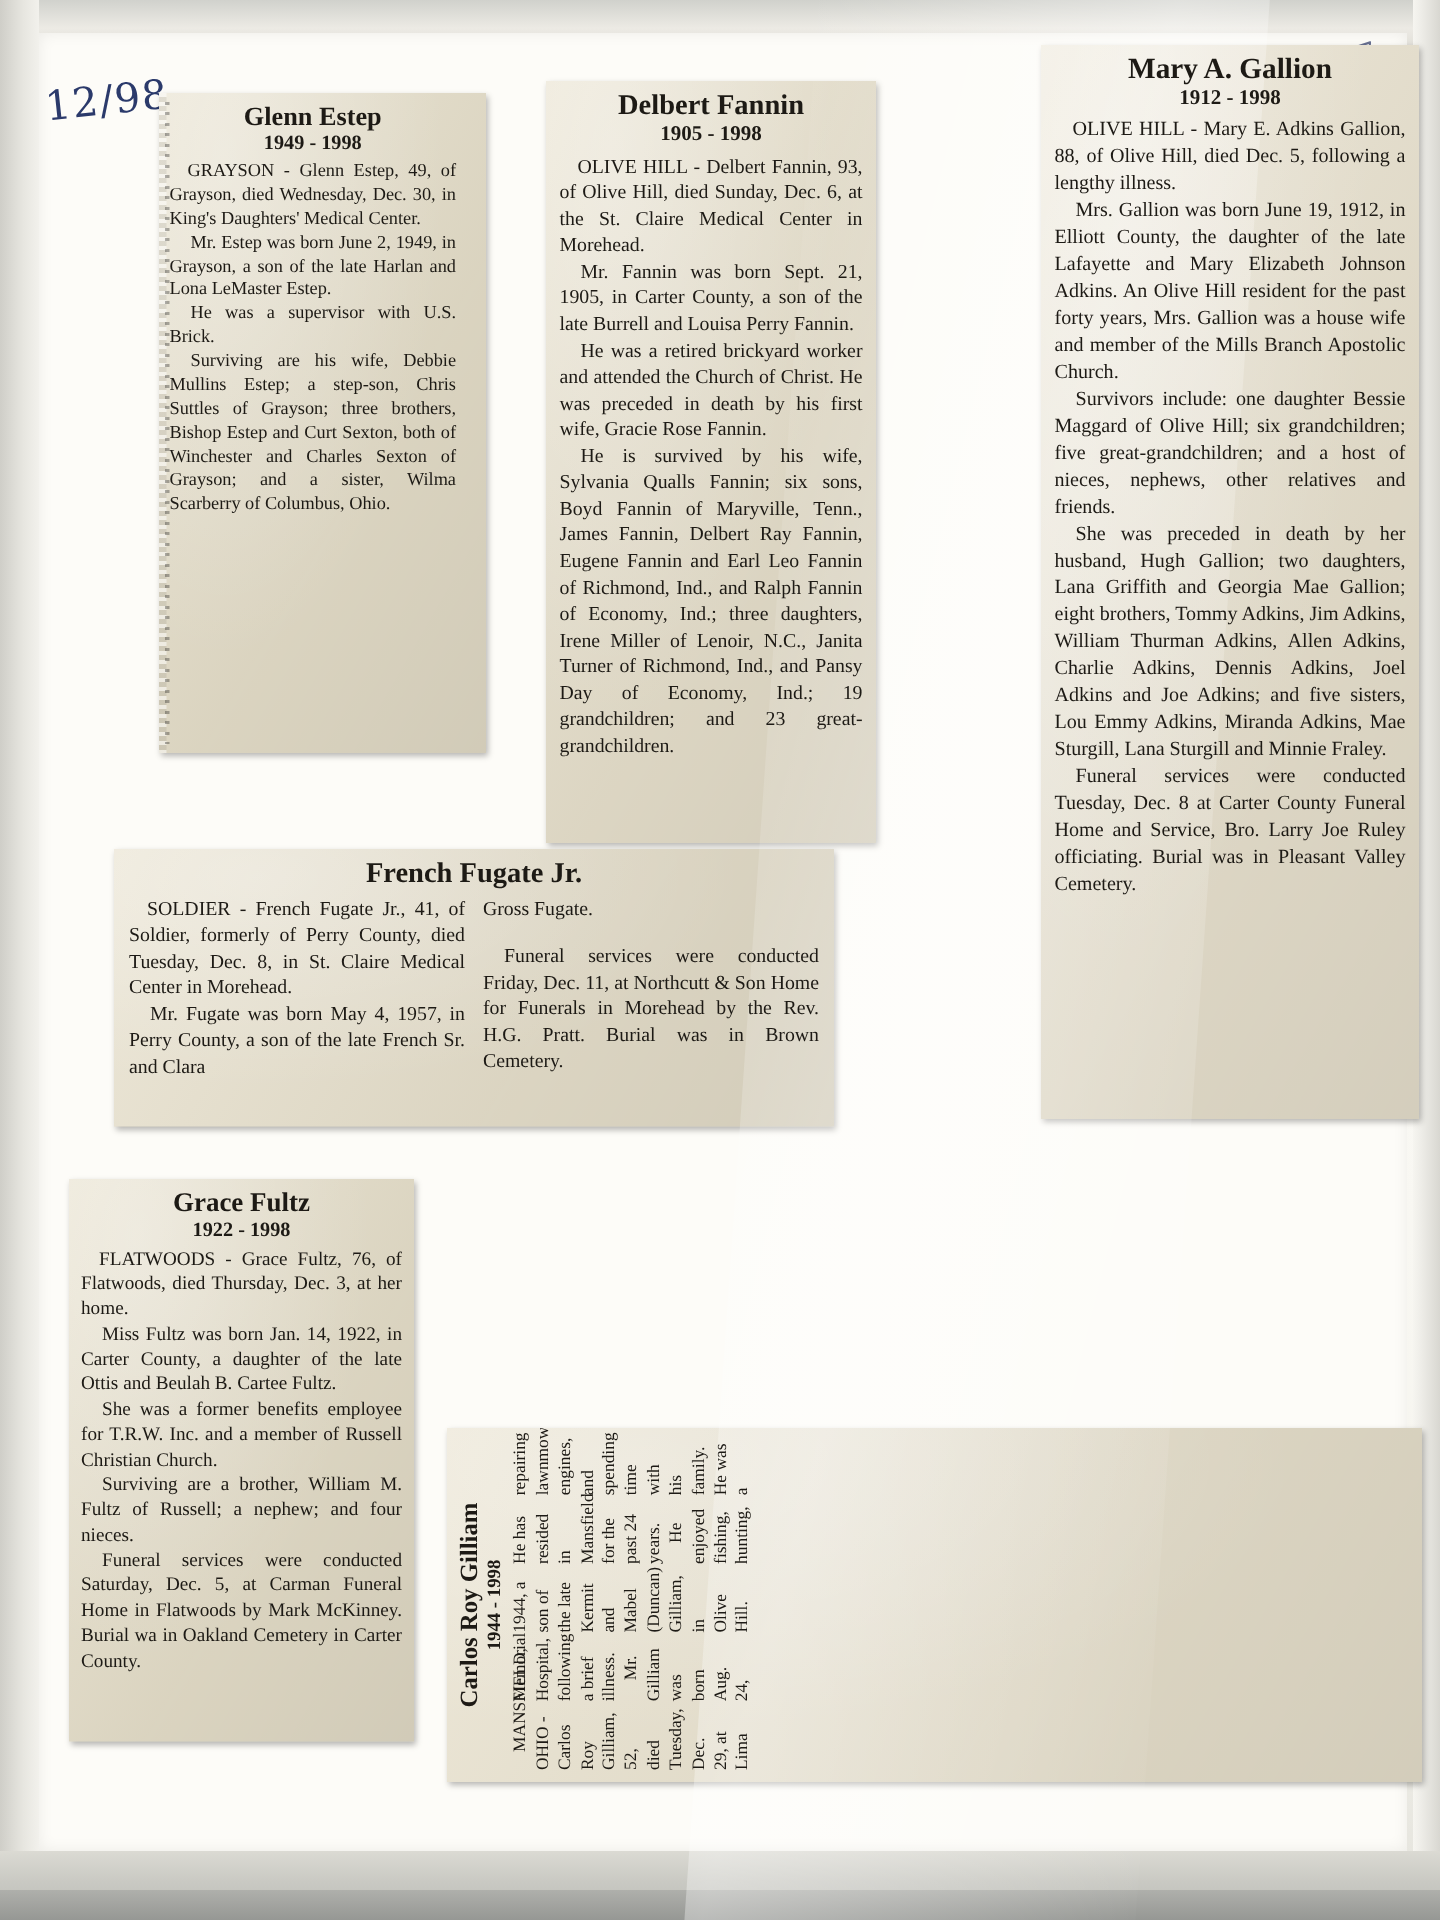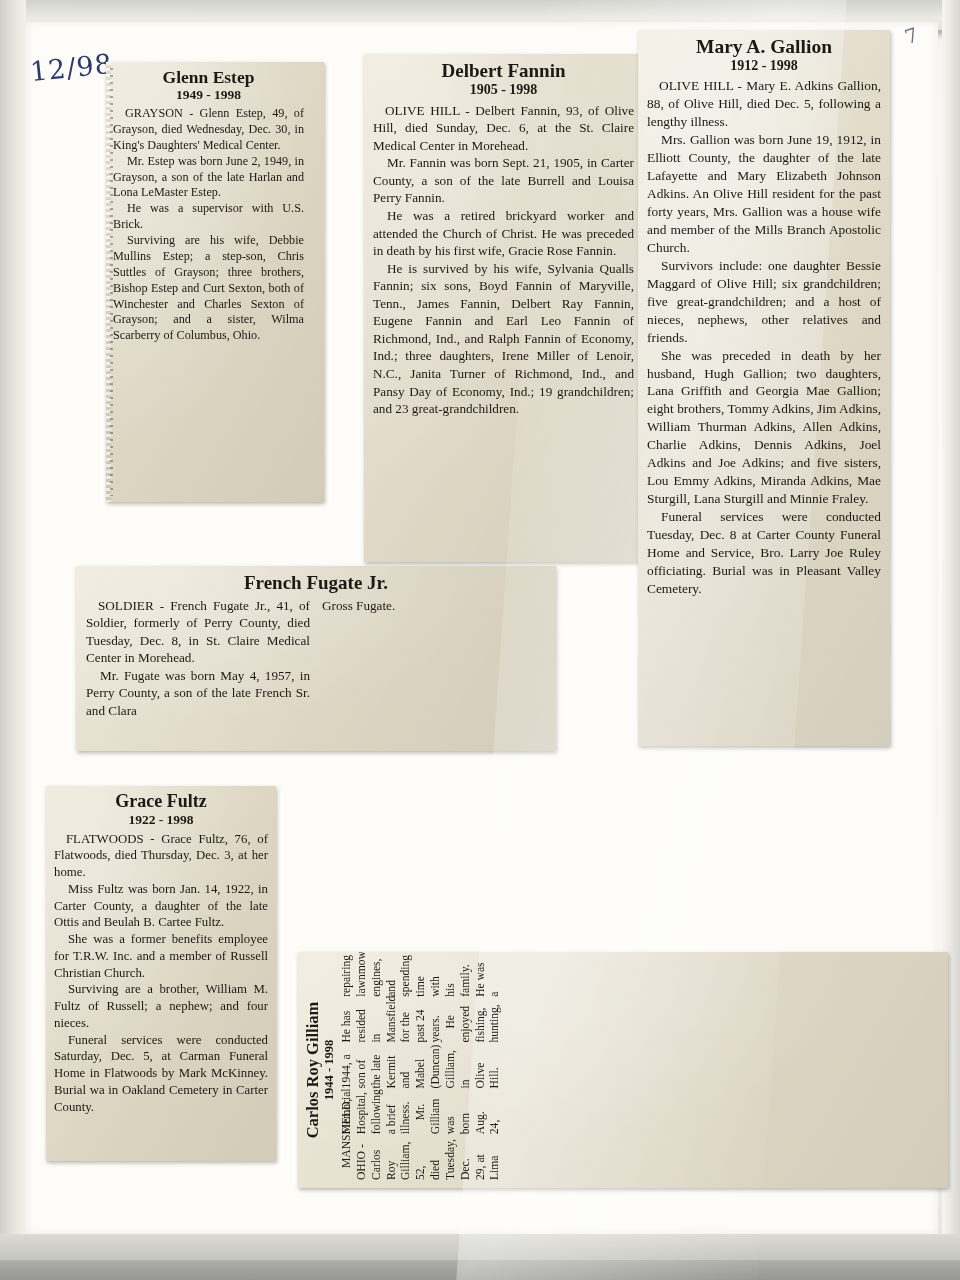--- a/index.html
+++ b/index.html
@@ -144,30 +144,30 @@
   #clip-estep {
     left: 106px; top: 62px; width: 218px; height: 440px;
     padding: 6px 20px 8px 7px;
     background: #e6dfca;
   }
   #clip-estep .headline { font-size: 17.5px; }
   #clip-estep .dates { font-size: 13.5px; }
   #clip-estep .body { font-size: 12.2px; line-height: 1.30; margin-top: 3px; }
 
   #clip-fannin {
-    left: 364px; top: 54px; width: 279px; height: 508px;
+    left: 364px; top: 54px; width: 220px; height: 508px;
     padding: 7px 9px 8px 9px;
     background: #e8e1cd;
   }
   #clip-fannin .headline { font-size: 19px; }
   #clip-fannin .dates { font-size: 14px; }
   #clip-fannin .body { font-size: 13.2px; line-height: 1.33; margin-top: 4px; }
 
   #clip-gallion {
-    left: 638px; top: 30px; width: 252px; height: 716px;
+    left: 694px; top: 30px; width: 252px; height: 716px;
     padding: 7px 9px 8px 9px;
     background: #e9e2cf;
   }
   #clip-gallion .headline { font-size: 19.5px; }
   #clip-gallion .dates { font-size: 14px; }
   #clip-gallion .body { font-size: 13.4px; line-height: 1.34; margin-top: 3px; }
 
   #clip-fugate {
     left: 76px; top: 566px; width: 480px; height: 185px;
     padding: 7px 10px 8px 10px;
@@ -295,20 +295,21 @@
   <div class="clip" id="clip-fugate">
     <div class="inner">
       <div class="headline">French Fugate Jr.</div>
       <div class="body cols2">
         <div>
           <p class="lead">SOLDIER - French Fugate Jr., 41, of Soldier, formerly of Perry County, died Tuesday, Dec. 8, in St. Claire Medical Center in Morehead.</p>
           <p>Mr. Fugate was born May 4, 1957, in Perry County, a son of the late French Sr. and Clara</p>
         </div>
         <div>
           <p style="text-indent:0">Gross Fugate.</p>
+          <p style="margin-top:14px">Funeral services were conducted Friday, Dec. 11, at Northcutt &amp; Son Home for Funerals in Morehead by the Rev. H.G. Pratt. Burial was in Brown Cemetery.</p>
         </div>
       </div>
     </div>
   </div>
 
   <div class="clip" id="clip-fultz">
     <div class="inner">
       <div class="headline">Grace Fultz</div>
       <div class="dates">1922 - 1998</div>
       <div class="body">

